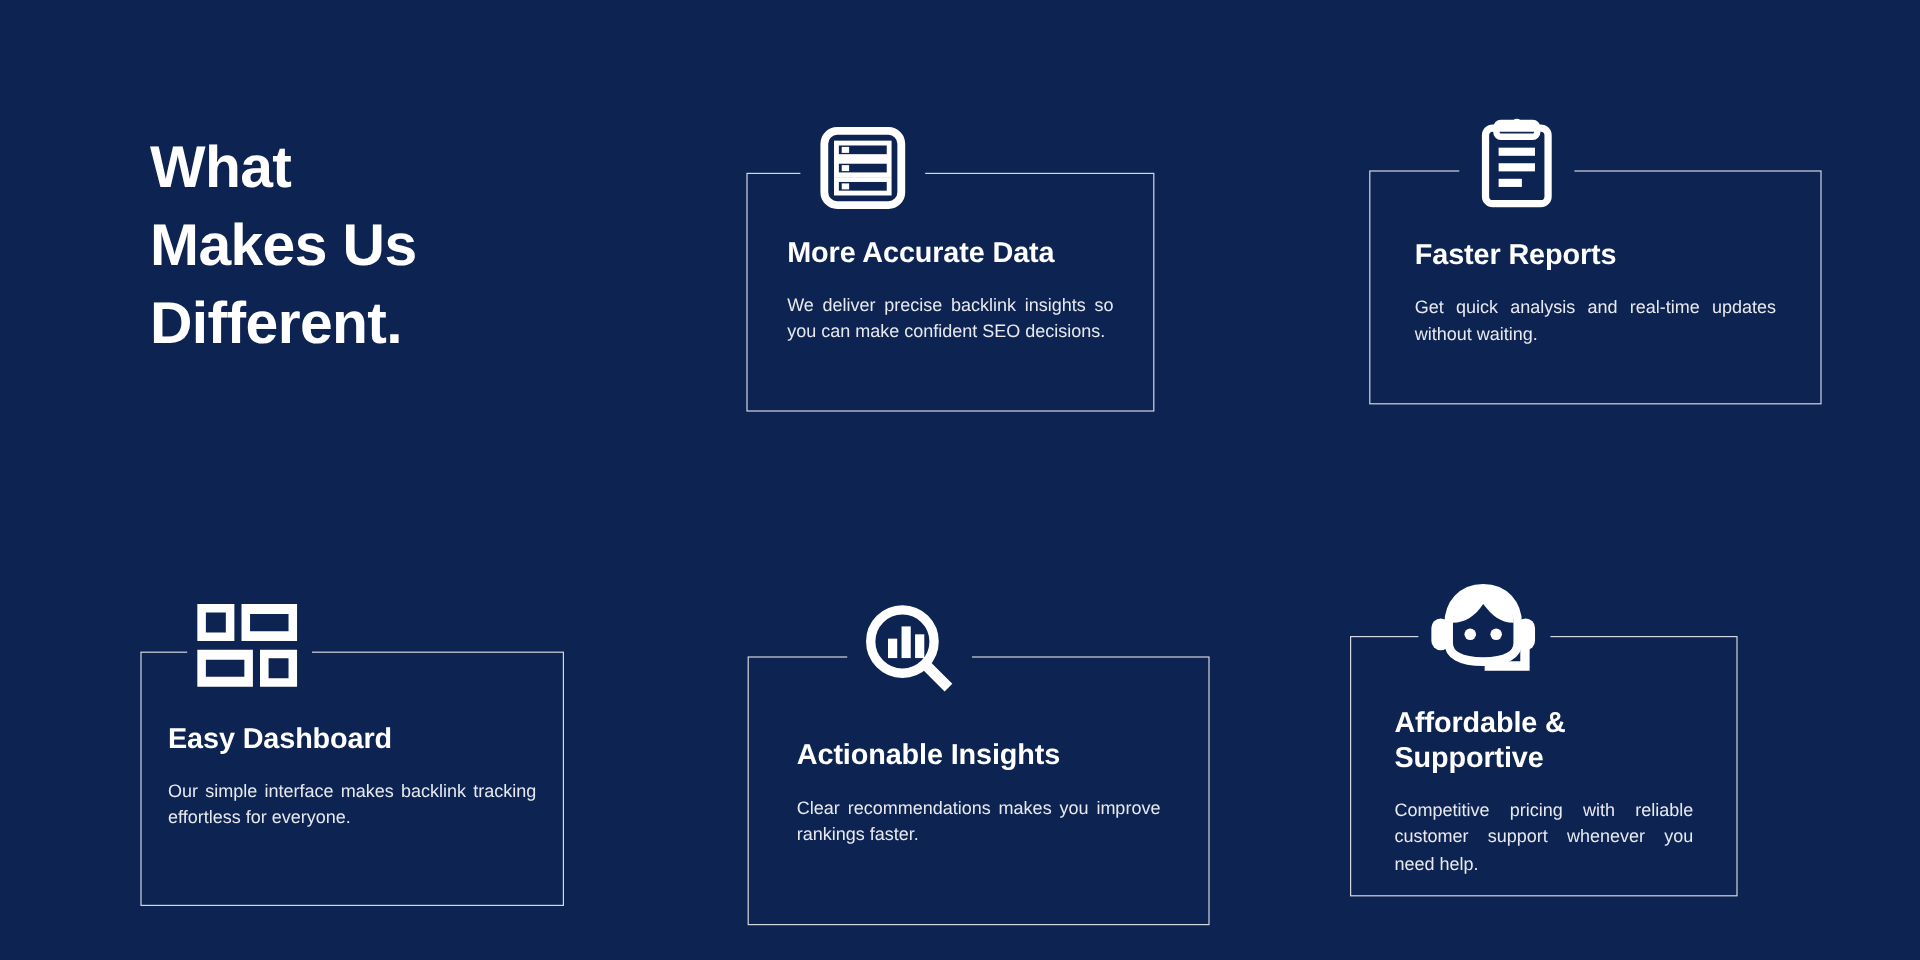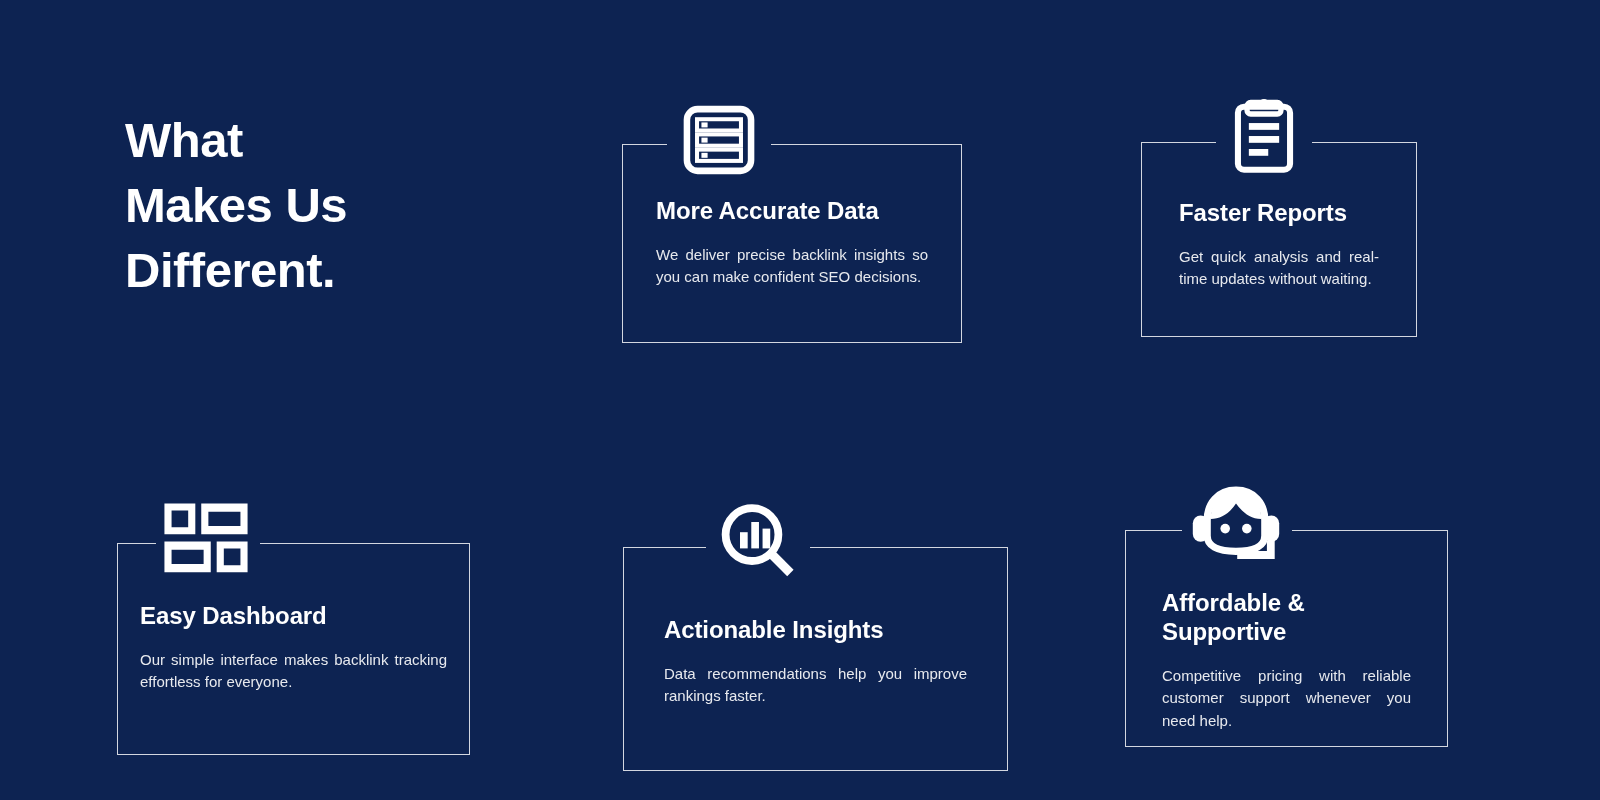--- a/index.html
+++ b/index.html
@@ -85,21 +85,21 @@
     text-align: justify;
     text-justify: inter-word;
   }
 
   
   #card-1 { left: 622px;  top: 144px; width: 340px; height: 199px; }
   #card-1 .gap-mask  { left: 44px; width: 104px; }
   #card-1 .icon-holder { left: 52px; top: -43px; width: 88px; height: 76px; }
   #card-1 .card-body { top: 52px; padding: 0 33px 0 33px; }
 
-  #card-2 { left: 1141px; top: 142px; width: 276px; height: 195px; }
+  #card-2 { left: 1141px; top: 142px; width: 377px; height: 195px; }
   #card-2 .gap-mask  { left: 74px; width: 96px; }
   #card-2 .icon-holder { left: 78px; top: -46px; width: 88px; height: 80px; }
   #card-2 .card-body { top: 56px; padding: 0 37px 0 37px; }
 
   #card-3 { left: 117px;  top: 543px; width: 353px; height: 212px; }
   #card-3 .gap-mask  { left: 38px; width: 104px; }
   #card-3 .icon-holder { left: 41px; top: -45px; width: 94px; height: 80px; }
   #card-3 .card-body { top: 58px; padding: 0 22px 0 22px; }
 
   #card-4 { left: 623px;  top: 547px; width: 385px; height: 224px; }
@@ -186,21 +186,21 @@
         <g fill="#ffffff">
           <rect x="18" y="26" width="6.4" height="13.5"></rect>
           <rect x="27.4" y="17.5" width="6.4" height="22"></rect>
           <rect x="36.8" y="23" width="6.4" height="16.5"></rect>
         </g>
         <line x1="44" y1="44" x2="60" y2="60" stroke="#ffffff" stroke-width="7.5" stroke-linecap="butt"></line>
       </svg>
     </div>
     <div class="card-body">
       <div class="card-title">Actionable Insights</div>
-      <div class="card-text">Data recommendations help you improve rankings faster.</div>
+      <div class="card-text">Clear recommendations makes you improve rankings faster.</div>
     </div>
   </div>
 
   <div class="card" id="card-5">
     <div class="gap-mask" style="background: rgb(13, 35, 82);"></div>
     <div class="icon-holder">
       <svg width="96" height="80" viewBox="0 0 80 66" aria-hidden="true">
 
         <path d="M40 4
                  C 25 4, 16 15, 16 29

